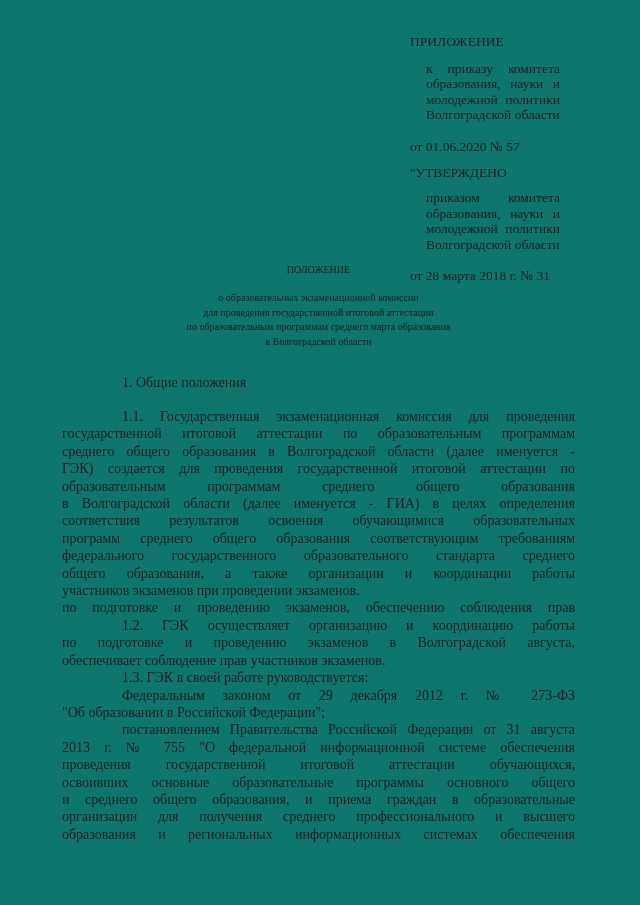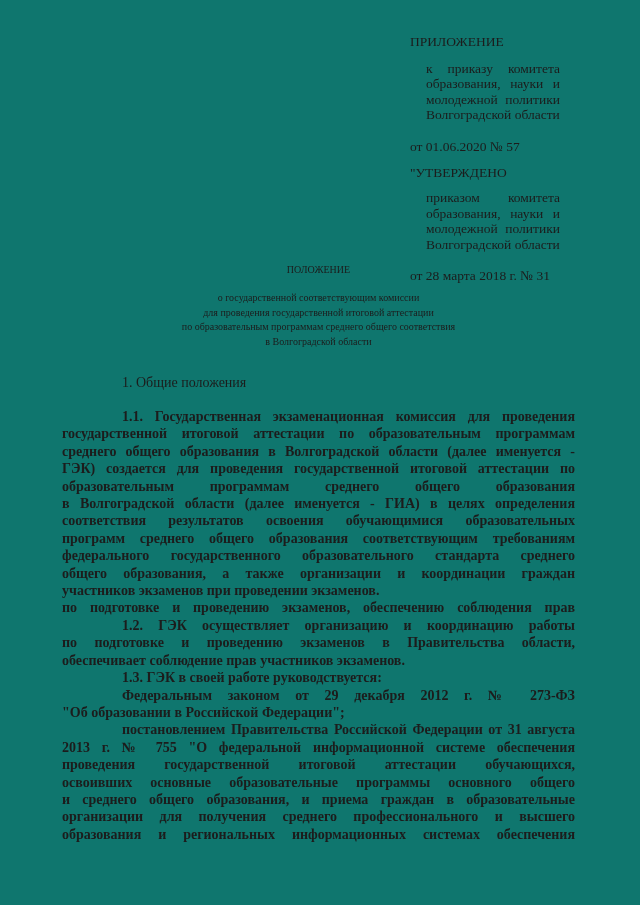--- a/index.html
+++ b/index.html
@@ -37,21 +37,21 @@
   .doc-subtitle{margin-top:14px;line-height:14.5px;}
   .t-line{white-space:nowrap;}
   
   .section-heading{
     position:absolute;left:122px;top:375px;width:453px;
     font-size:14px;line-height:16px;
   }
   
   .body-block{
     position:absolute;left:62px;top:408px;width:513px;
-    font-size:14px;line-height:17.4px;font-weight:bold;
+    font-size:14px;line-height:17.4px;
   }
   .b-line{min-height:17.4px;}
 </style>
 </head>
 <body>
 
 <div class="page">
 
   <div class="header-block">
     <div class="h-line l">ПРИЛОЖЕНИЕ</div>
@@ -76,45 +76,45 @@
         <div class="h-ref-line l">Волгоградской области</div>
       </div>
 
     <div class="h-line l approval-date">от 28 марта 2018 г. № 31</div>
   </div>
 
   <div class="title-block">
     <div class="doc-title">ПОЛОЖЕНИЕ</div>
     <div class="doc-subtitle">
 
-    <div class="t-line">о государственной соответствующим комиссии</div>
+    <div class="t-line">о образовательных экзаменационной комиссии</div>
         <div class="t-line">для проведения государственной итоговой аттестации</div>
-        <div class="t-line">по образовательным программам среднего общего соответствия</div>
+        <div class="t-line">по образовательным программам среднего марта образования</div>
         <div class="t-line">в Волгоградской области</div>
       </div>
   </div>
 
   <div class="section-heading">1. Общие положения</div>
 
   <div class="body-block">
 
   <div class="b-line j i">1.1. Государственная экзаменационная комиссия для проведения</div>
       <div class="b-line j">государственной итоговой аттестации по образовательным программам</div>
       <div class="b-line j">среднего общего образования в Волгоградской области (далее именуется -</div>
       <div class="b-line j">ГЭК) создается для проведения государственной итоговой аттестации по</div>
       <div class="b-line j">образовательным программам среднего общего образования</div>
       <div class="b-line j">в Волгоградской области (далее именуется - ГИА) в целях определения</div>
       <div class="b-line j">соответствия результатов освоения обучающимися образовательных</div>
       <div class="b-line j">программ среднего общего образования соответствующим требованиям</div>
       <div class="b-line j">федерального государственного образовательного стандарта среднего</div>
-      <div class="b-line j">общего образования, а также организации и координации граждан</div>
+      <div class="b-line j">общего образования, а также организации и координации работы</div>
       <div class="b-line l">участников экзаменов при проведении экзаменов.</div>
       <div class="b-line j">по подготовке и проведению экзаменов, обеспечению соблюдения прав</div>
       <div class="b-line j i">1.2. ГЭК осуществляет организацию и координацию работы</div>
-      <div class="b-line j">по подготовке и проведению экзаменов в Правительства области,</div>
+      <div class="b-line j">по подготовке и проведению экзаменов в Волгоградской августа,</div>
       <div class="b-line l">обеспечивает соблюдение прав участников экзаменов.</div>
       <div class="b-line l i">1.3. ГЭК в своей работе руководствуется:</div>
       <div class="b-line j i">Федеральным законом от 29 декабря 2012 г. № 273-ФЗ</div>
       <div class="b-line l">"Об образовании в Российской Федерации";</div>
       <div class="b-line j i">постановлением Правительства Российской Федерации от 31 августа</div>
       <div class="b-line j">2013 г. № 755 "О федеральной информационной системе обеспечения</div>
       <div class="b-line j">проведения государственной итоговой аттестации обучающихся,</div>
       <div class="b-line j">освоивших основные образовательные программы основного общего</div>
       <div class="b-line j">и среднего общего образования, и приема граждан в образовательные</div>
       <div class="b-line j">организации для получения среднего профессионального и высшего</div>

